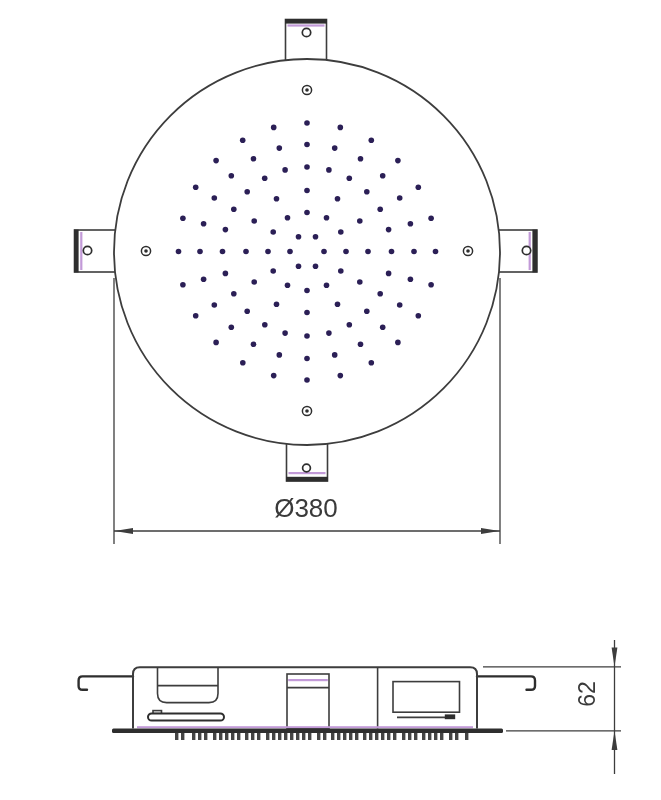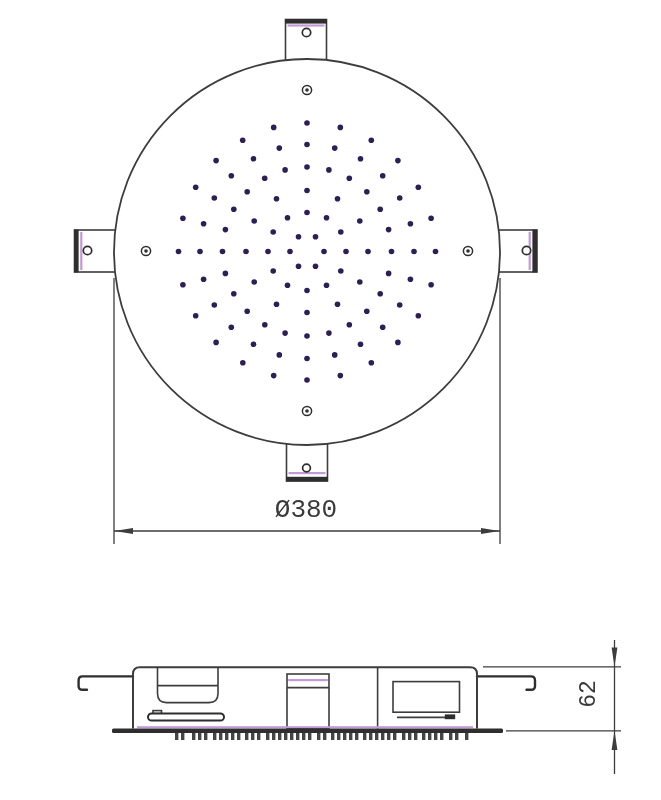--- a/index.html
+++ b/index.html
@@ -2,21 +2,21 @@
 <html style="--line: #3d3d3d; --edge: #2e2e2e; --accent: #c29ad8; --dot: #2b1f56; --text: #3a3a3a; --background: #ffffff;"><head>
 <meta charset="utf-8">
 <style>
   html, body { margin: 0; padding: 0; }
   body {
     width: 661px; height: 800px;
     background: var(--background, #ffffff);
     font-family: "Liberation Sans", sans-serif;
     overflow: hidden;
   }
-  .stage { position: relative; width: 661px; height: 800px; font-family: Liberation Mono, monospace; }
+  .stage { position: relative; width: 661px; height: 800px; }
   svg { display: block; }
 
   .faceCircle { fill: #ffffff; stroke: var(--line); stroke-width: 1.8; }
   .tabOutline { fill: #ffffff; stroke: var(--line); stroke-width: 1.6; }
   .edgeFill   { fill: var(--edge); stroke: none; }
   .accentFill { fill: var(--accent); stroke: none; }
   .holeRing   { fill: #ffffff; stroke: var(--edge); stroke-width: 1.7; }
   .screwOuter { fill: #ffffff; stroke: var(--edge); stroke-width: 1.5; }
   .screwInner { fill: var(--edge); stroke: none; }
   .dot        { fill: var(--dot); stroke: none; }

